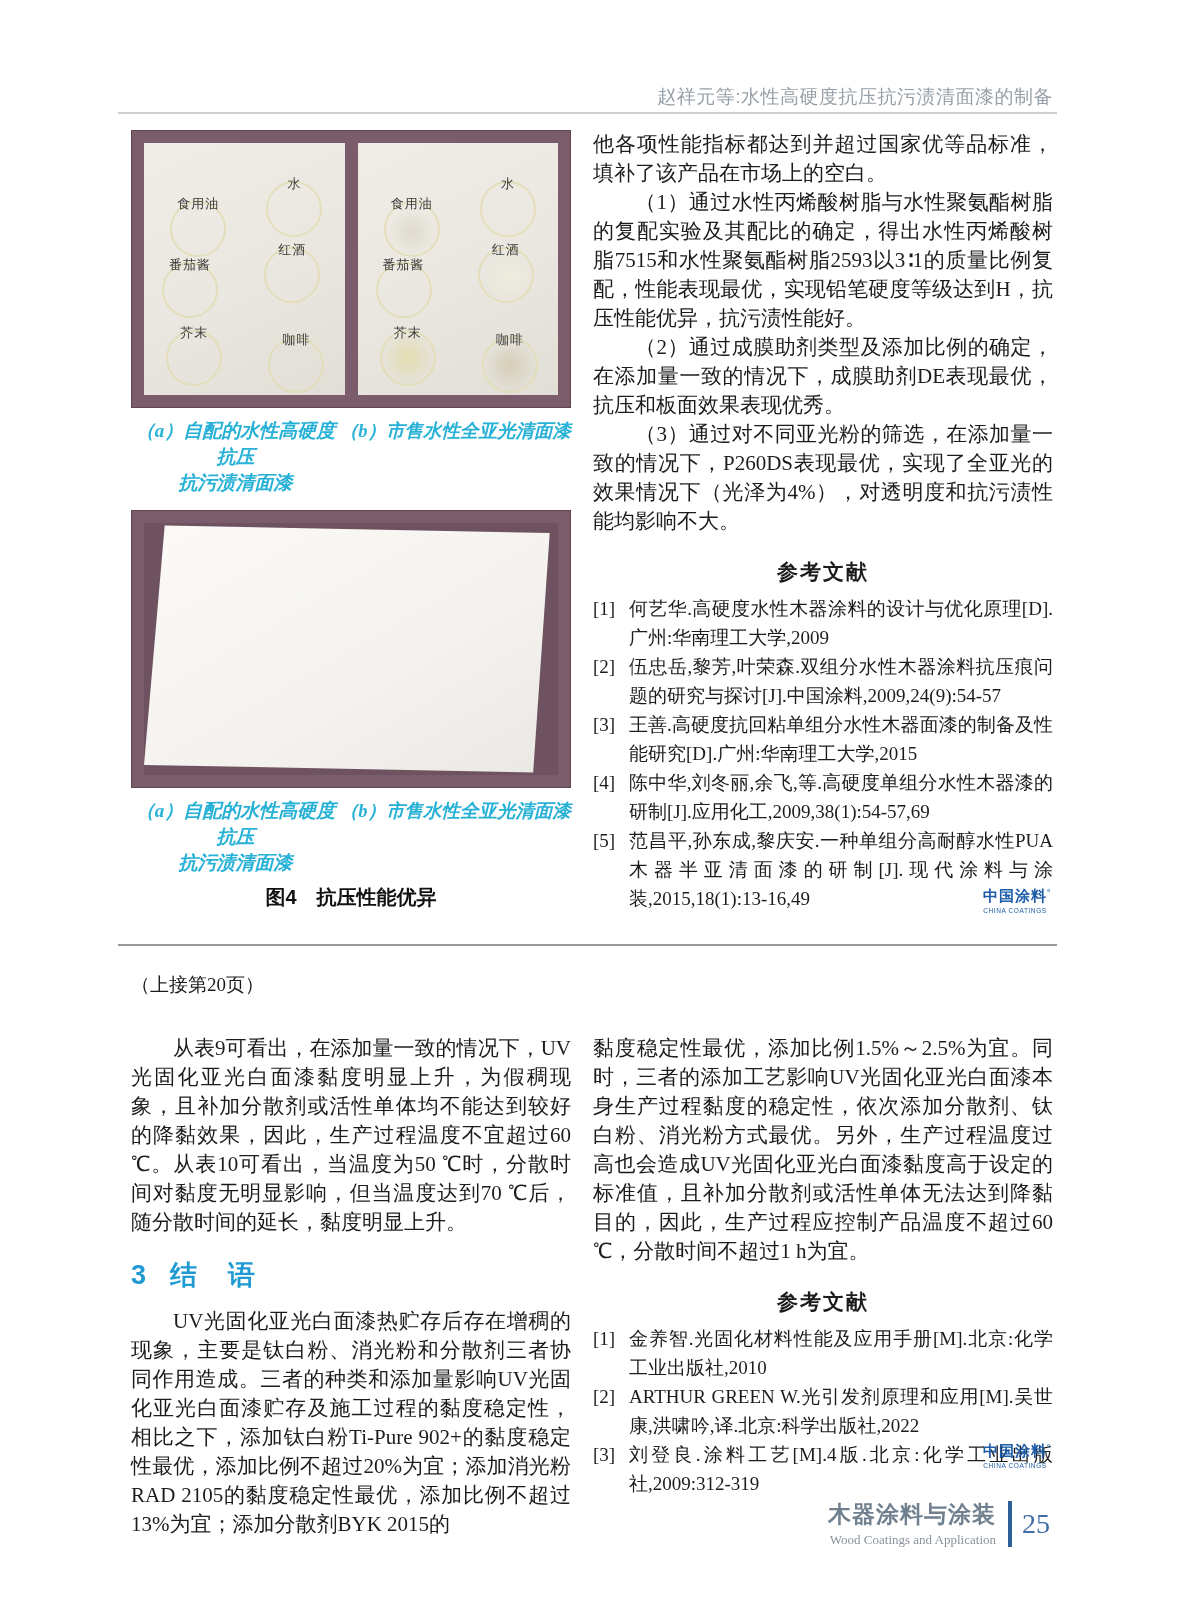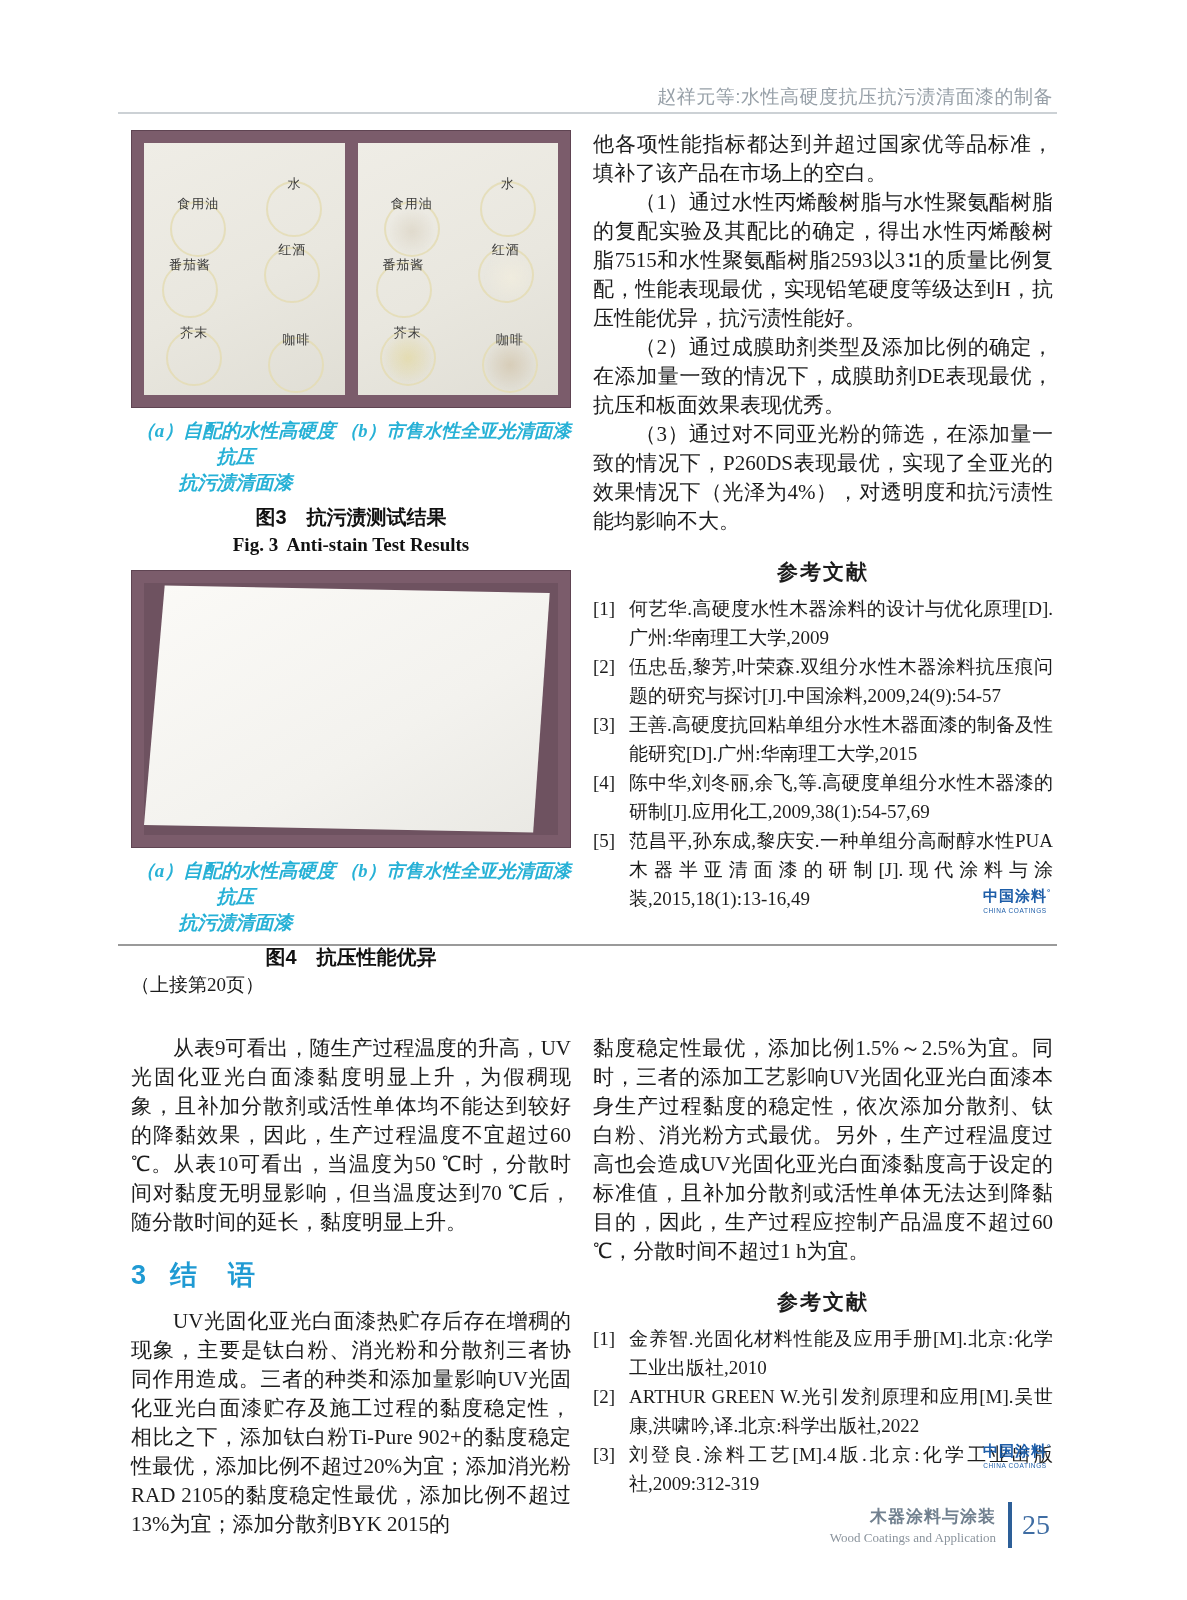--- a/index.html
+++ b/index.html
@@ -85,21 +85,21 @@
   .bottom-section { top:1034px; }
   .sec-heading { font-family:"Liberation Sans",sans-serif; color:#1f9ad3; font-weight:bold;
     font-size:27px; margin:20px 0 14px 0; display:flex; align-items:baseline; }
   .sec-no { margin-right:24px; }
   .sec-title { letter-spacing:2px; }
   .bl-p2, .bl-p1 { line-height:29.5px; }
 
   
   .footer { position:absolute; right:137px; bottom:52px; display:flex; align-items:center; }
   .brand { text-align:right; }
-  .brand-cn { font-family:"Liberation Sans",sans-serif; font-weight:bold; font-size:17px; color:#71808f; letter-spacing:1px; }
+  .brand-cn { font-family:"Liberation Sans",sans-serif; font-weight:bold; font-size:23px; color:#71808f; letter-spacing:1px; }
   .brand-en { font-size:13px; color:#8b949d; margin-top:2px; }
   .footer-bar { width:4px; height:46px; background:#2d5f98; margin:0 10px 0 12px; }
   .page-num { font-size:28px; color:#3f6da3; }
 </style>
 </head>
 <body>
 
 <div class="page">
 
   <div class="running-title">赵祥元等:水性高硬度抗压抗污渍清面漆的制备</div>
@@ -164,24 +164,20 @@
               </div>
           </div>
         </div>
         <div class="subcap">
           <div class="a">
             <div>（a）自配的水性高硬度抗压</div>
             <div>抗污渍清面漆</div>
           </div>
           <div class="b">（b）市售水性全亚光清面漆</div>
         </div>
-        <figcaption>
-          <div class="cap-cn">图3　抗污渍测试结果</div>
-          <div class="cap-en">Fig. 3  Anti-stain Test Results</div>
-        </figcaption>
       </figure>
 
       <figure class="fig4-block">
         <div class="fig-frame">
           <div class="panel4l">
             <div class="board"></div>
           </div>
         </div>
         <div class="subcap">
           <div class="a">
@@ -232,21 +228,21 @@
       </div>
     </div>
   </section>
 
   <div class="mid-rule"></div>
   <div class="continued">（上接第20页）</div>
 
   <section class="columns bottom-section">
 
     <div class="col-l">
-      <p class="body-p indent bl-p1">从表9可看出，随生产过程温度的升高，UV光固化亚光白面漆黏度明显上升，为假稠现象，且补加分散剂或活性单体均不能达到较好的降黏效果，因此，生产过程温度不宜超过60 ℃。从表10可看出，当温度为50 ℃时，分散时间对黏度无明显影响，但当温度达到70 ℃后，随分散时间的延长，黏度明显上升。</p>
+      <p class="body-p indent bl-p1">从表9可看出，在添加量一致的情况下，UV光固化亚光白面漆黏度明显上升，为假稠现象，且补加分散剂或活性单体均不能达到较好的降黏效果，因此，生产过程温度不宜超过60 ℃。从表10可看出，当温度为50 ℃时，分散时间对黏度无明显影响，但当温度达到70 ℃后，随分散时间的延长，黏度明显上升。</p>
       <h3 class="sec-heading">
         <span class="sec-no">3</span>
         <span class="sec-title">结　语</span>
       </h3>
       <p class="body-p indent bl-p2">UV光固化亚光白面漆热贮存后存在增稠的现象，主要是钛白粉、消光粉和分散剂三者协同作用造成。三者的种类和添加量影响UV光固化亚光白面漆贮存及施工过程的黏度稳定性，相比之下，添加钛白粉Ti-Pure 902+的黏度稳定性最优，添加比例不超过20%为宜；添加消光粉RAD 2105的黏度稳定性最优，添加比例不超过13%为宜；添加分散剂BYK 2015的</p>
     </div>
 
     <div class="col-r">
       <p class="body-p">黏度稳定性最优，添加比例1.5%～2.5%为宜。同时，三者的添加工艺影响UV光固化亚光白面漆本身生产过程黏度的稳定性，依次添加分散剂、钛白粉、消光粉方式最优。另外，生产过程温度过高也会造成UV光固化亚光白面漆黏度高于设定的标准值，且补加分散剂或活性单体无法达到降黏目的，因此，生产过程应控制产品温度不超过60 ℃，分散时间不超过1 h为宜。</p>
 

